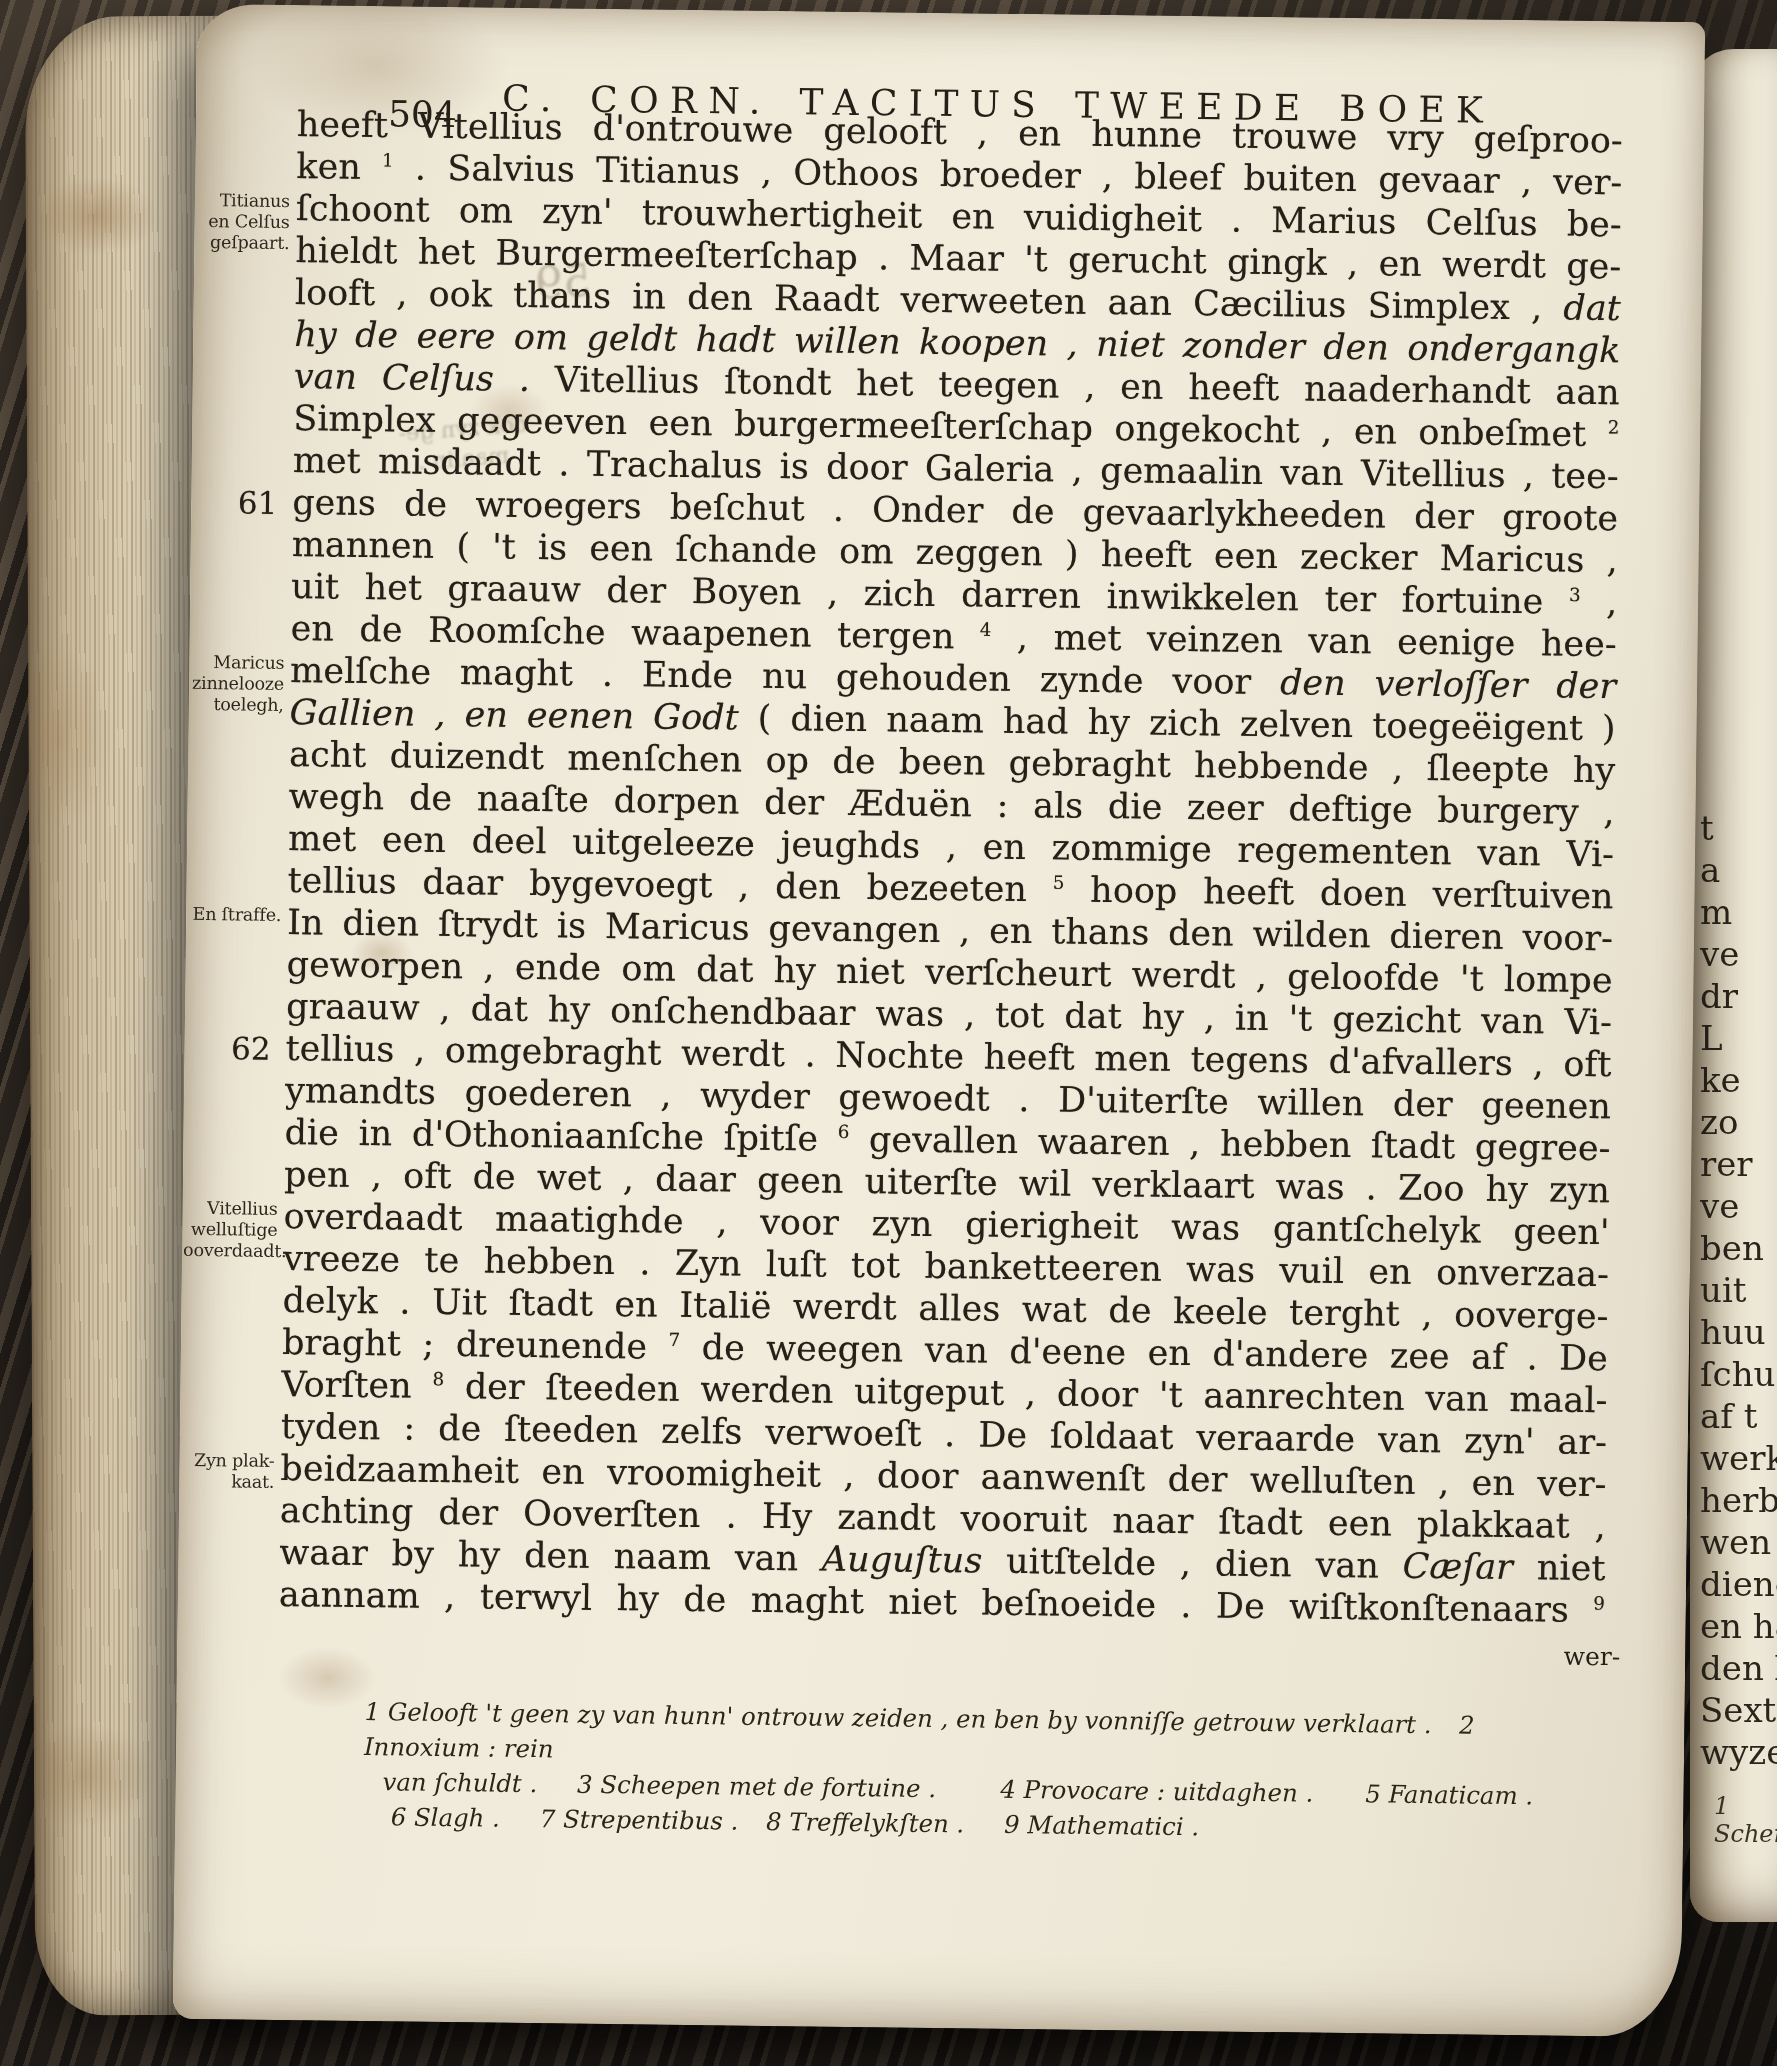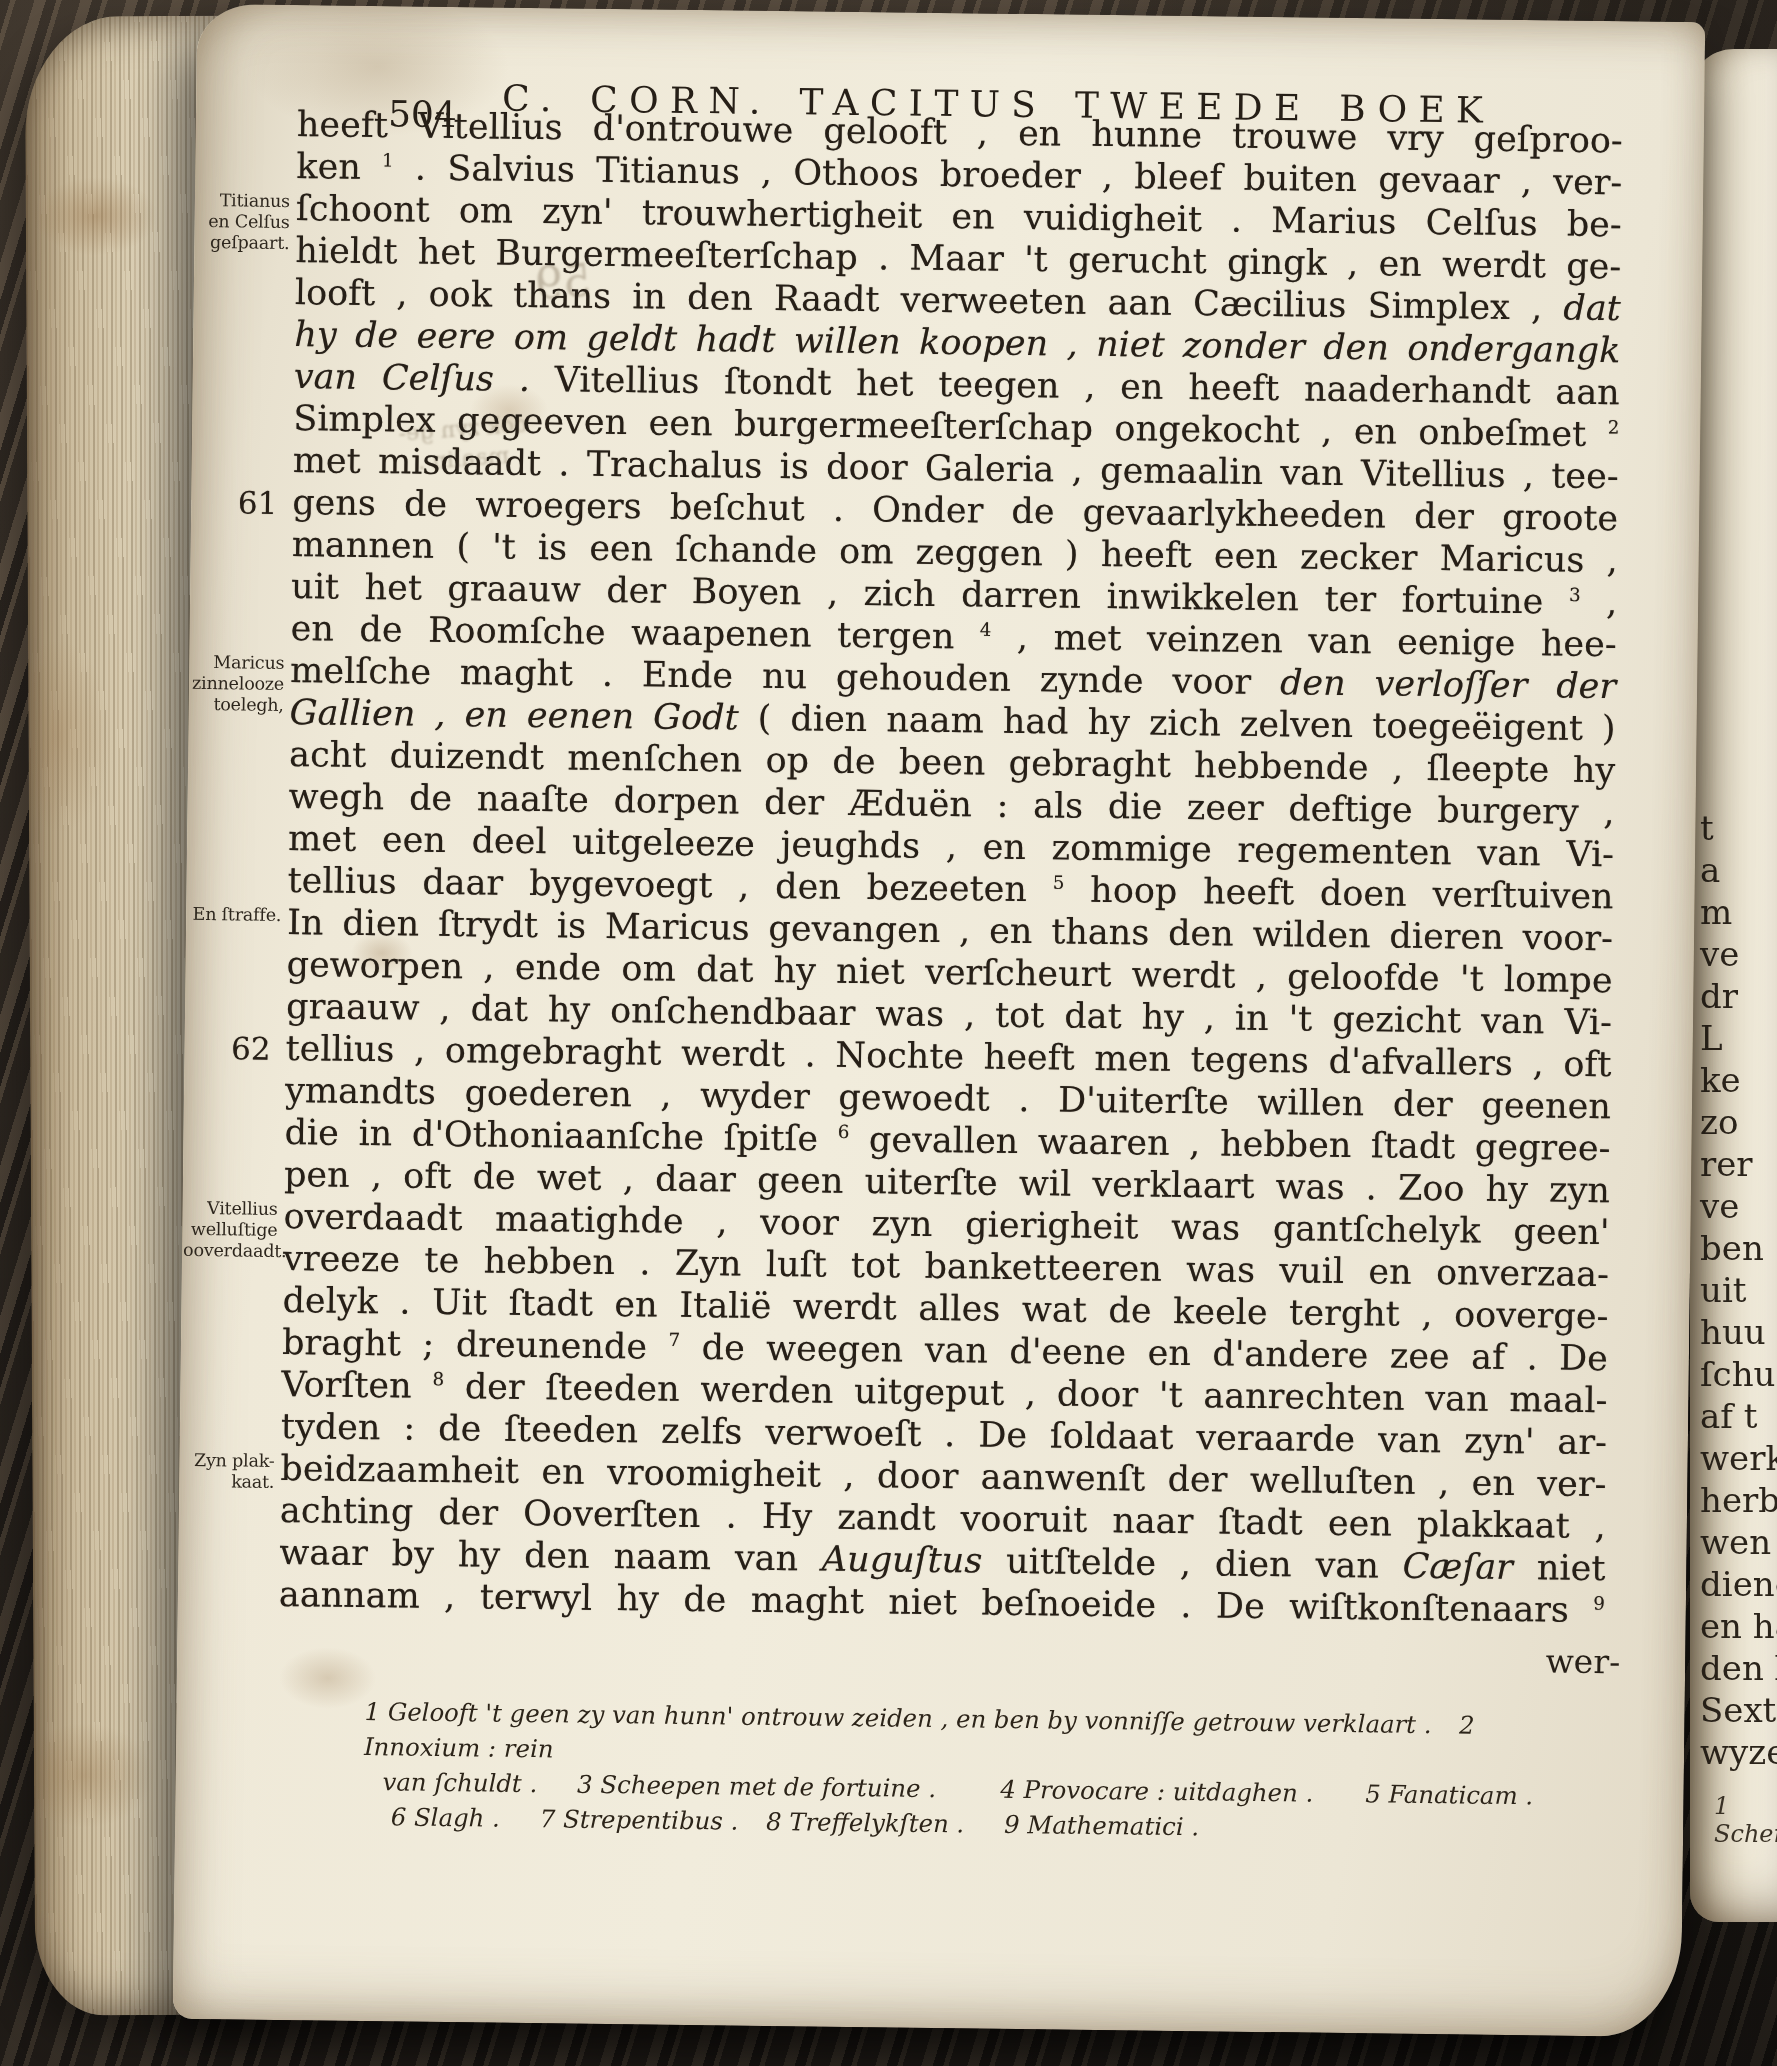--- a/index.html
+++ b/index.html
@@ -76,21 +76,21 @@
   .lt{display:block;width:100%;text-align:justify;text-align-last:justify}
   .lt .it{font-style:italic}
   .lt sup{font-size:.52em;vertical-align:super;line-height:0}
   .margin-note{position:absolute;left:-100px;top:3.8px;width:94px;
     font-size:17.5px;line-height:21px;letter-spacing:-0.2px;text-align:right;
     white-space:normal;text-shadow:none;color:#2d261d}
   .margin-num{position:absolute;left:-100px;top:1.3px;width:85px;
     font-size:31px;text-align:right;white-space:normal;color:#271f17}
 
   
-  .catchword{position:absolute;top:1621px;right:65px;font-size:33px}
+  .catchword{position:absolute;top:1621px;right:65px;font-size:25px}
   .footnotes{position:absolute;top:1688px;left:188px;width:1226px;
     font-style:italic;font-size:24.4px;line-height:35px;color:#2c2419}
   .footnotes .fn:nth-child(2){padding-left:19px}
   .footnotes .fn:nth-child(3){padding-left:27.5px}
 
   
   .ghost{position:absolute;transform:scaleX(-1) rotate(5deg);
     color:#93856f;opacity:.5;filter:blur(1.3px);white-space:nowrap}
 </style>
 </head>

